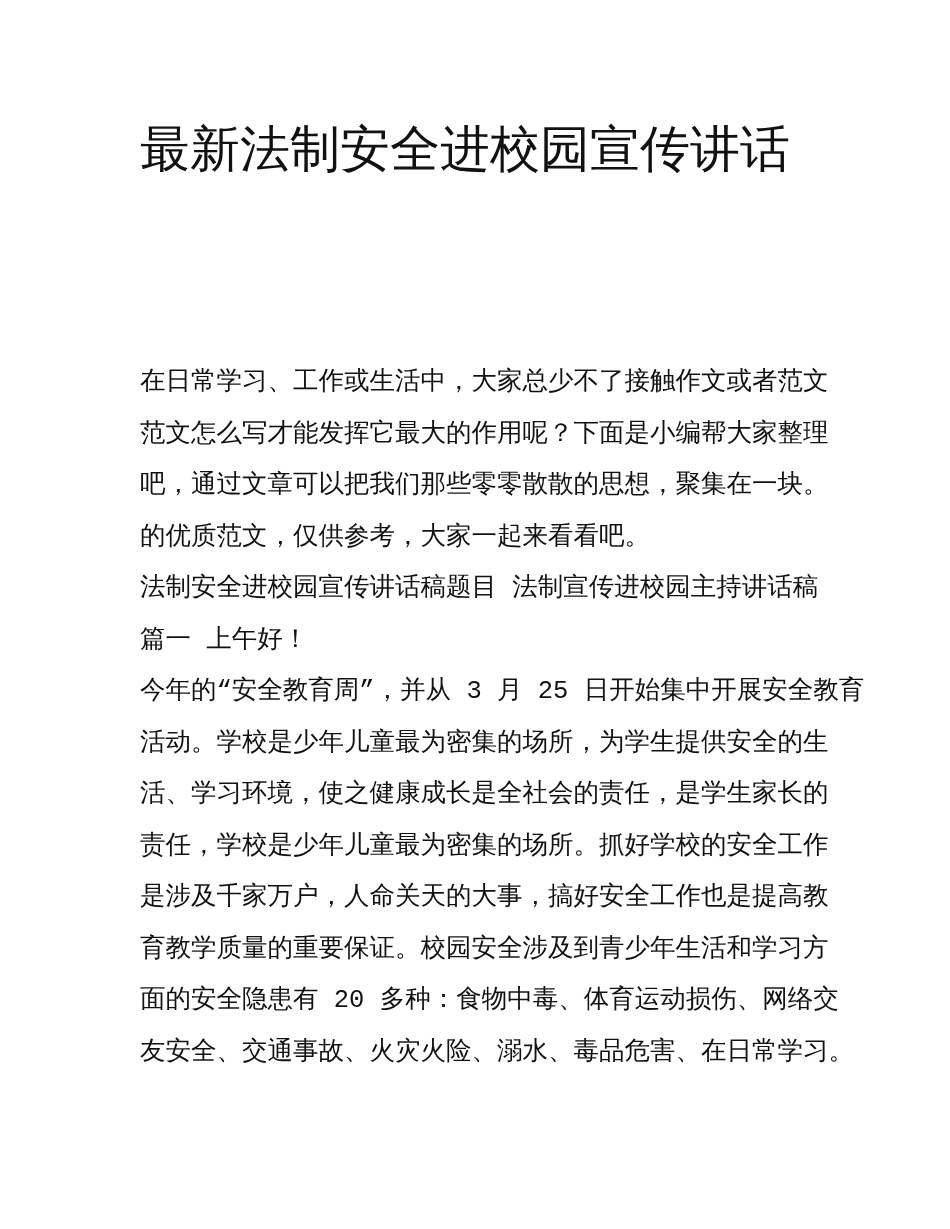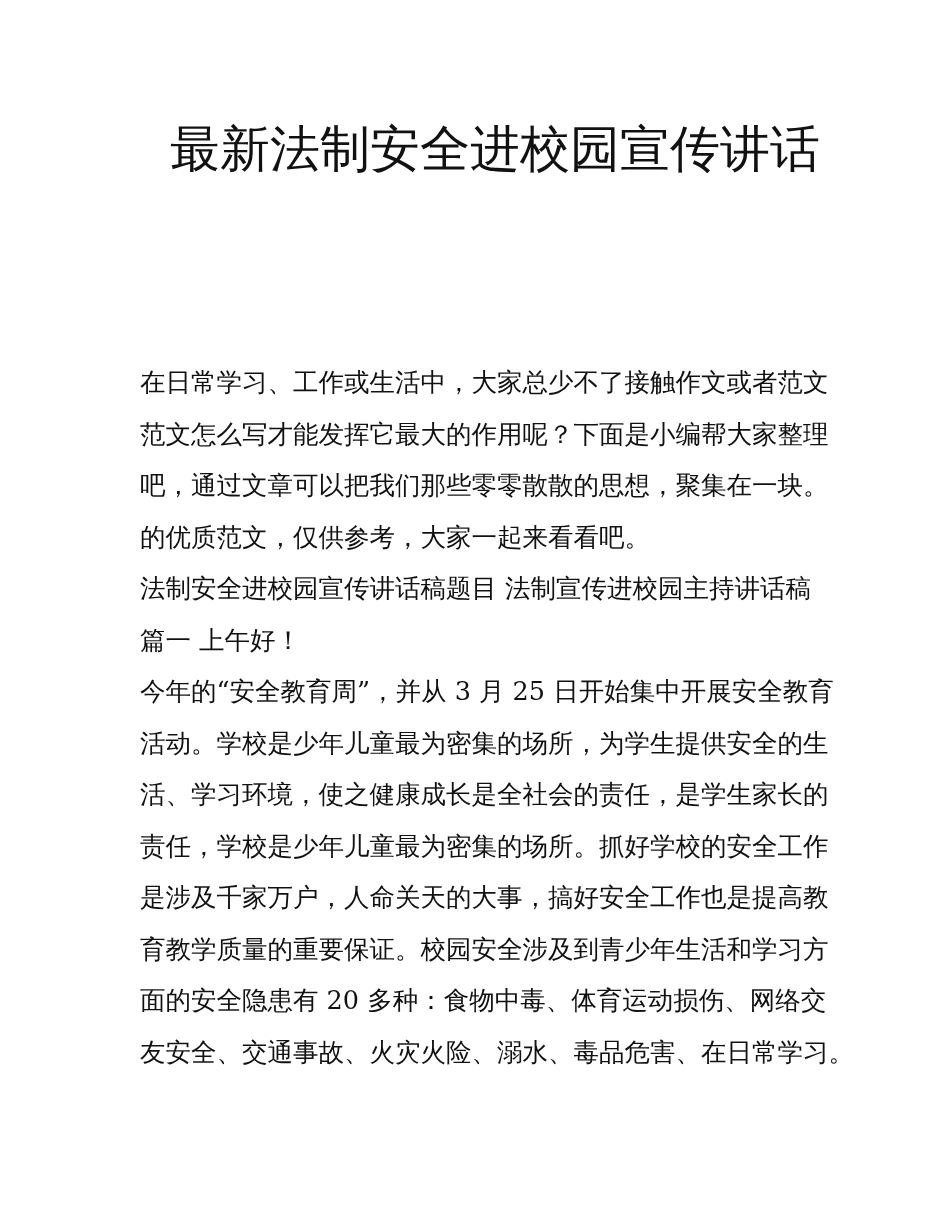--- a/index.html
+++ b/index.html
@@ -26,39 +26,39 @@
       position: absolute;
       left: 140px;
       top: 112px;
       width: 680px;
       margin: 0;
       font-weight: normal;
       font-size: 50px;
       line-height: 75px;
       letter-spacing: 0px;
       color: #111111;
-      text-align: right;
     }
     .title .tline {
       display: block;
       white-space: nowrap;
     }
     .body-text {
       position: absolute;
       left: 140px;
       top: 357px;
       width: 680px;
       font-size: 25.5px;
       line-height: 51.5px;
       color: #111111;
     }
     .body-text .bline {
       display: block;
       white-space: nowrap;
       height: 51.5px;
+      font-family: Liberation Mono, monospace;
     }
   </style>
 </head>
 <body>
 
 <div class="page">
 
   <h1 class="title">
     <span class="tline">最新法制安全进校园宣传讲话</span>
   </h1>

